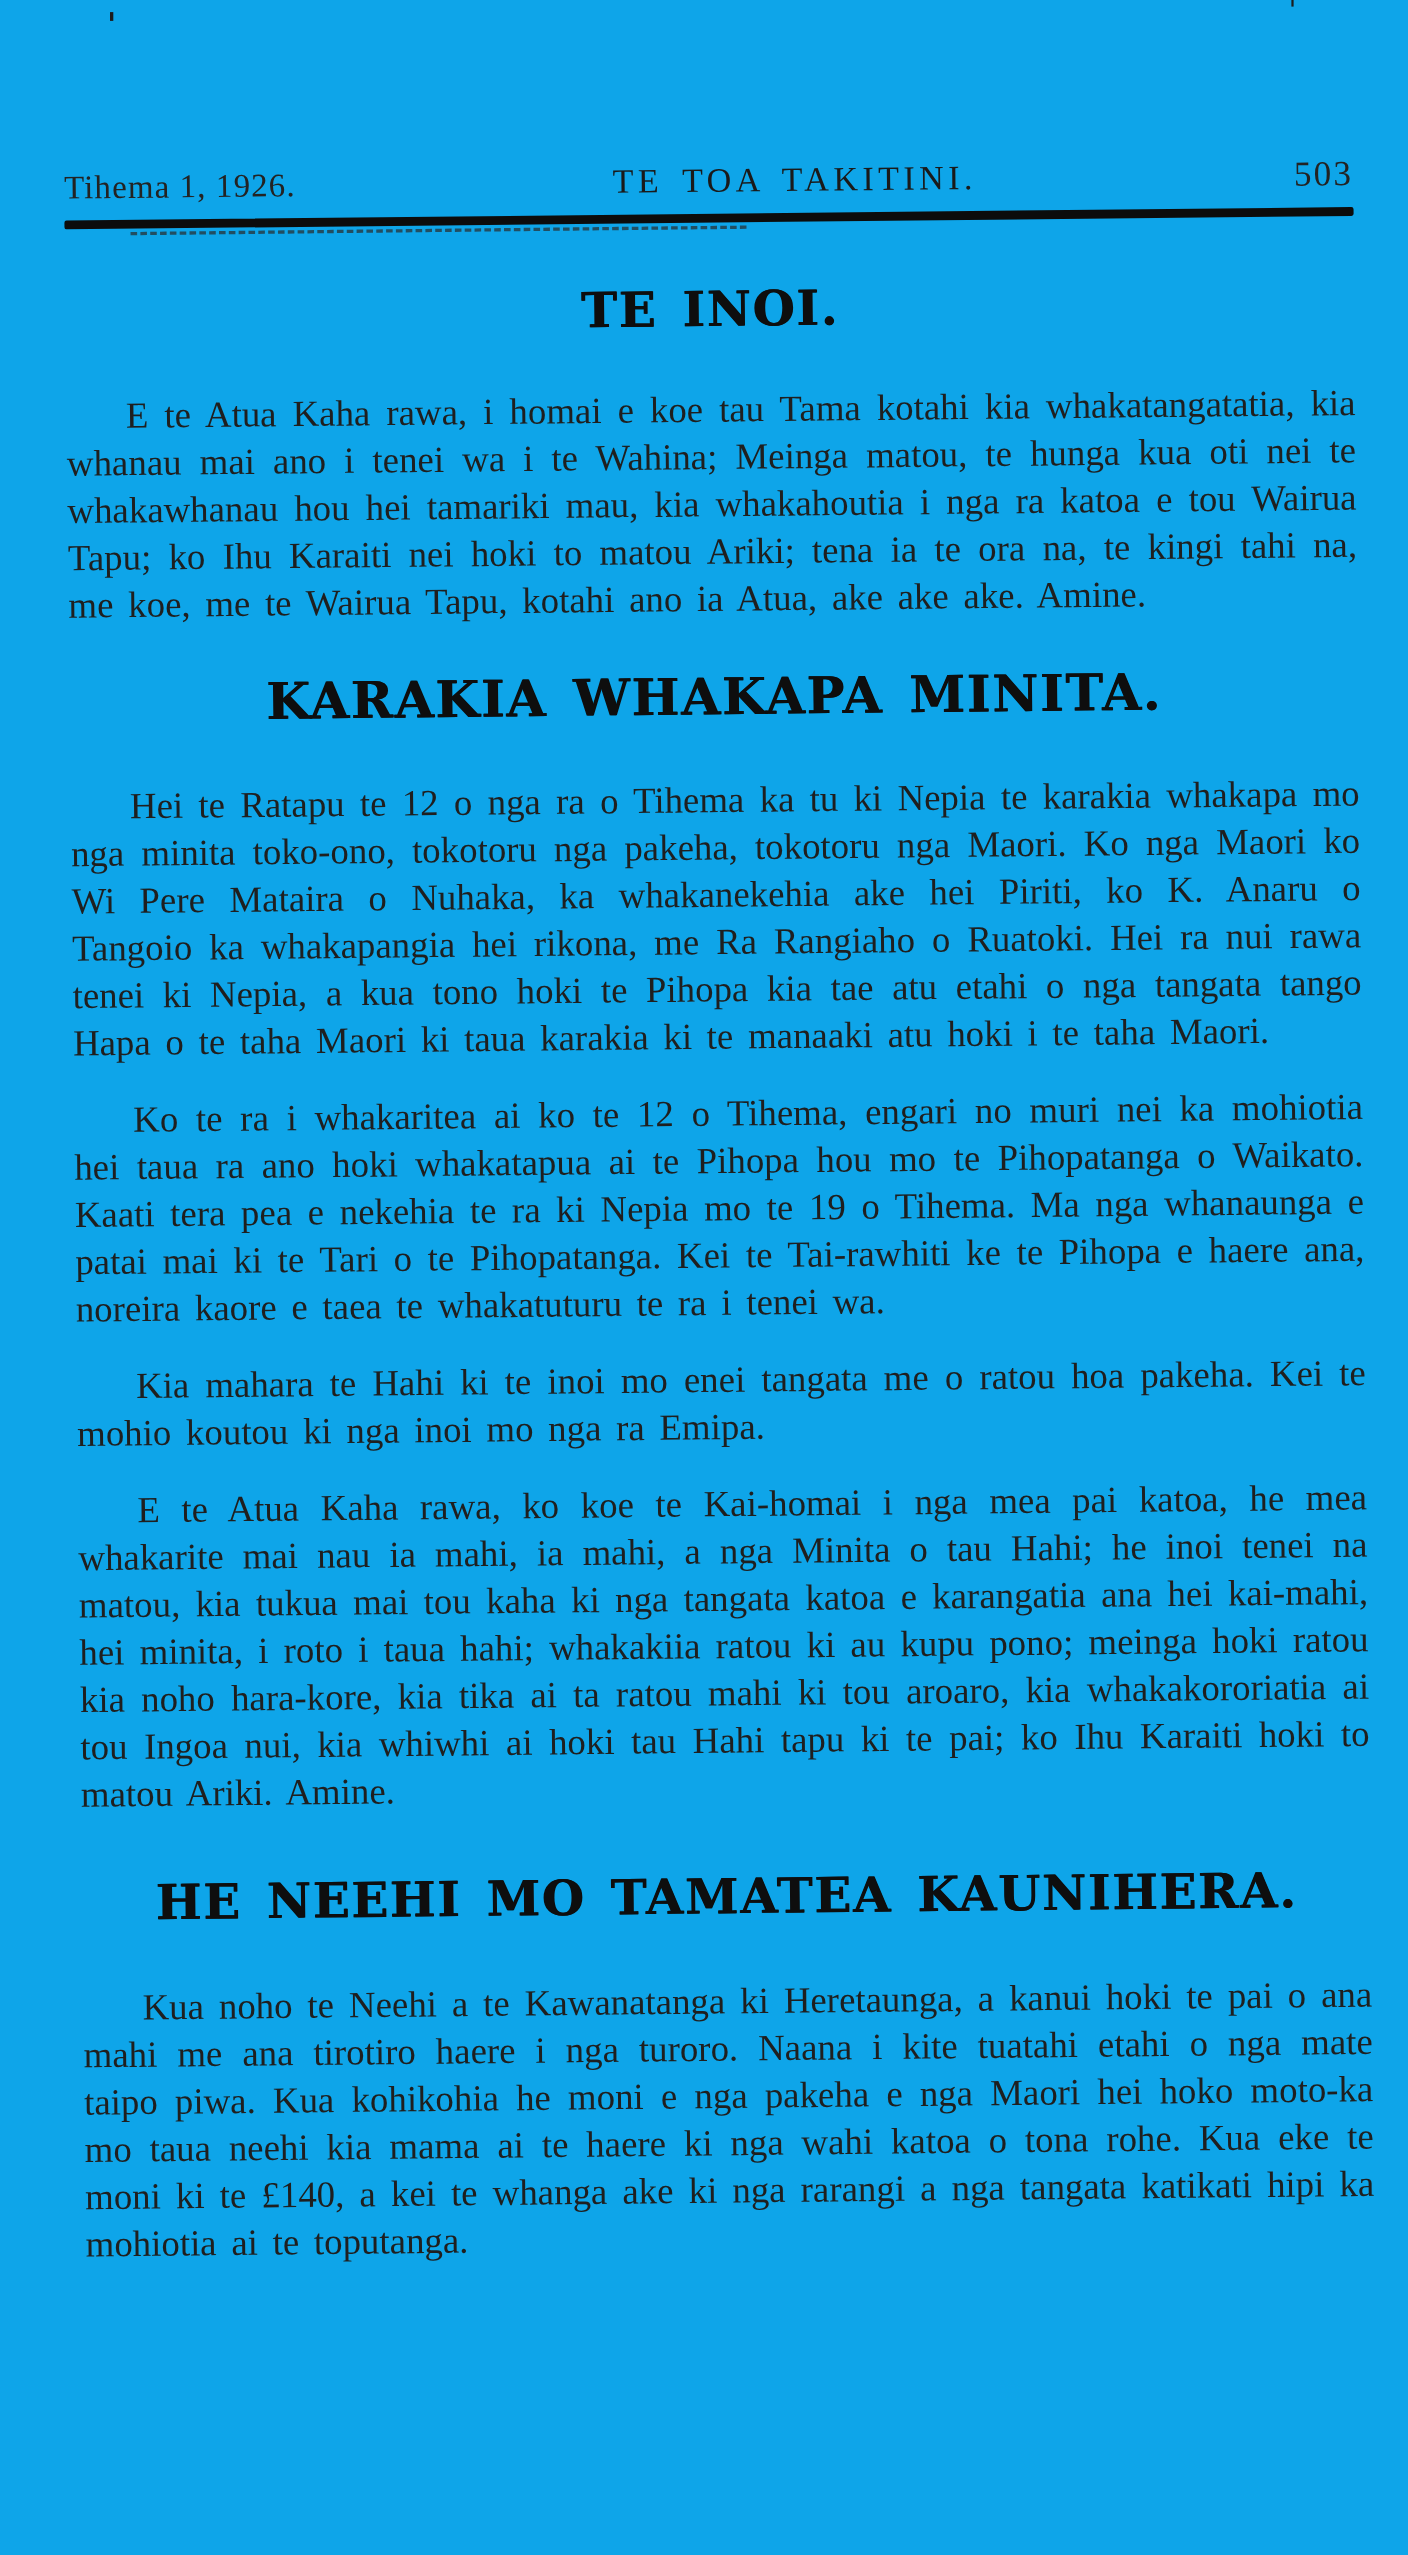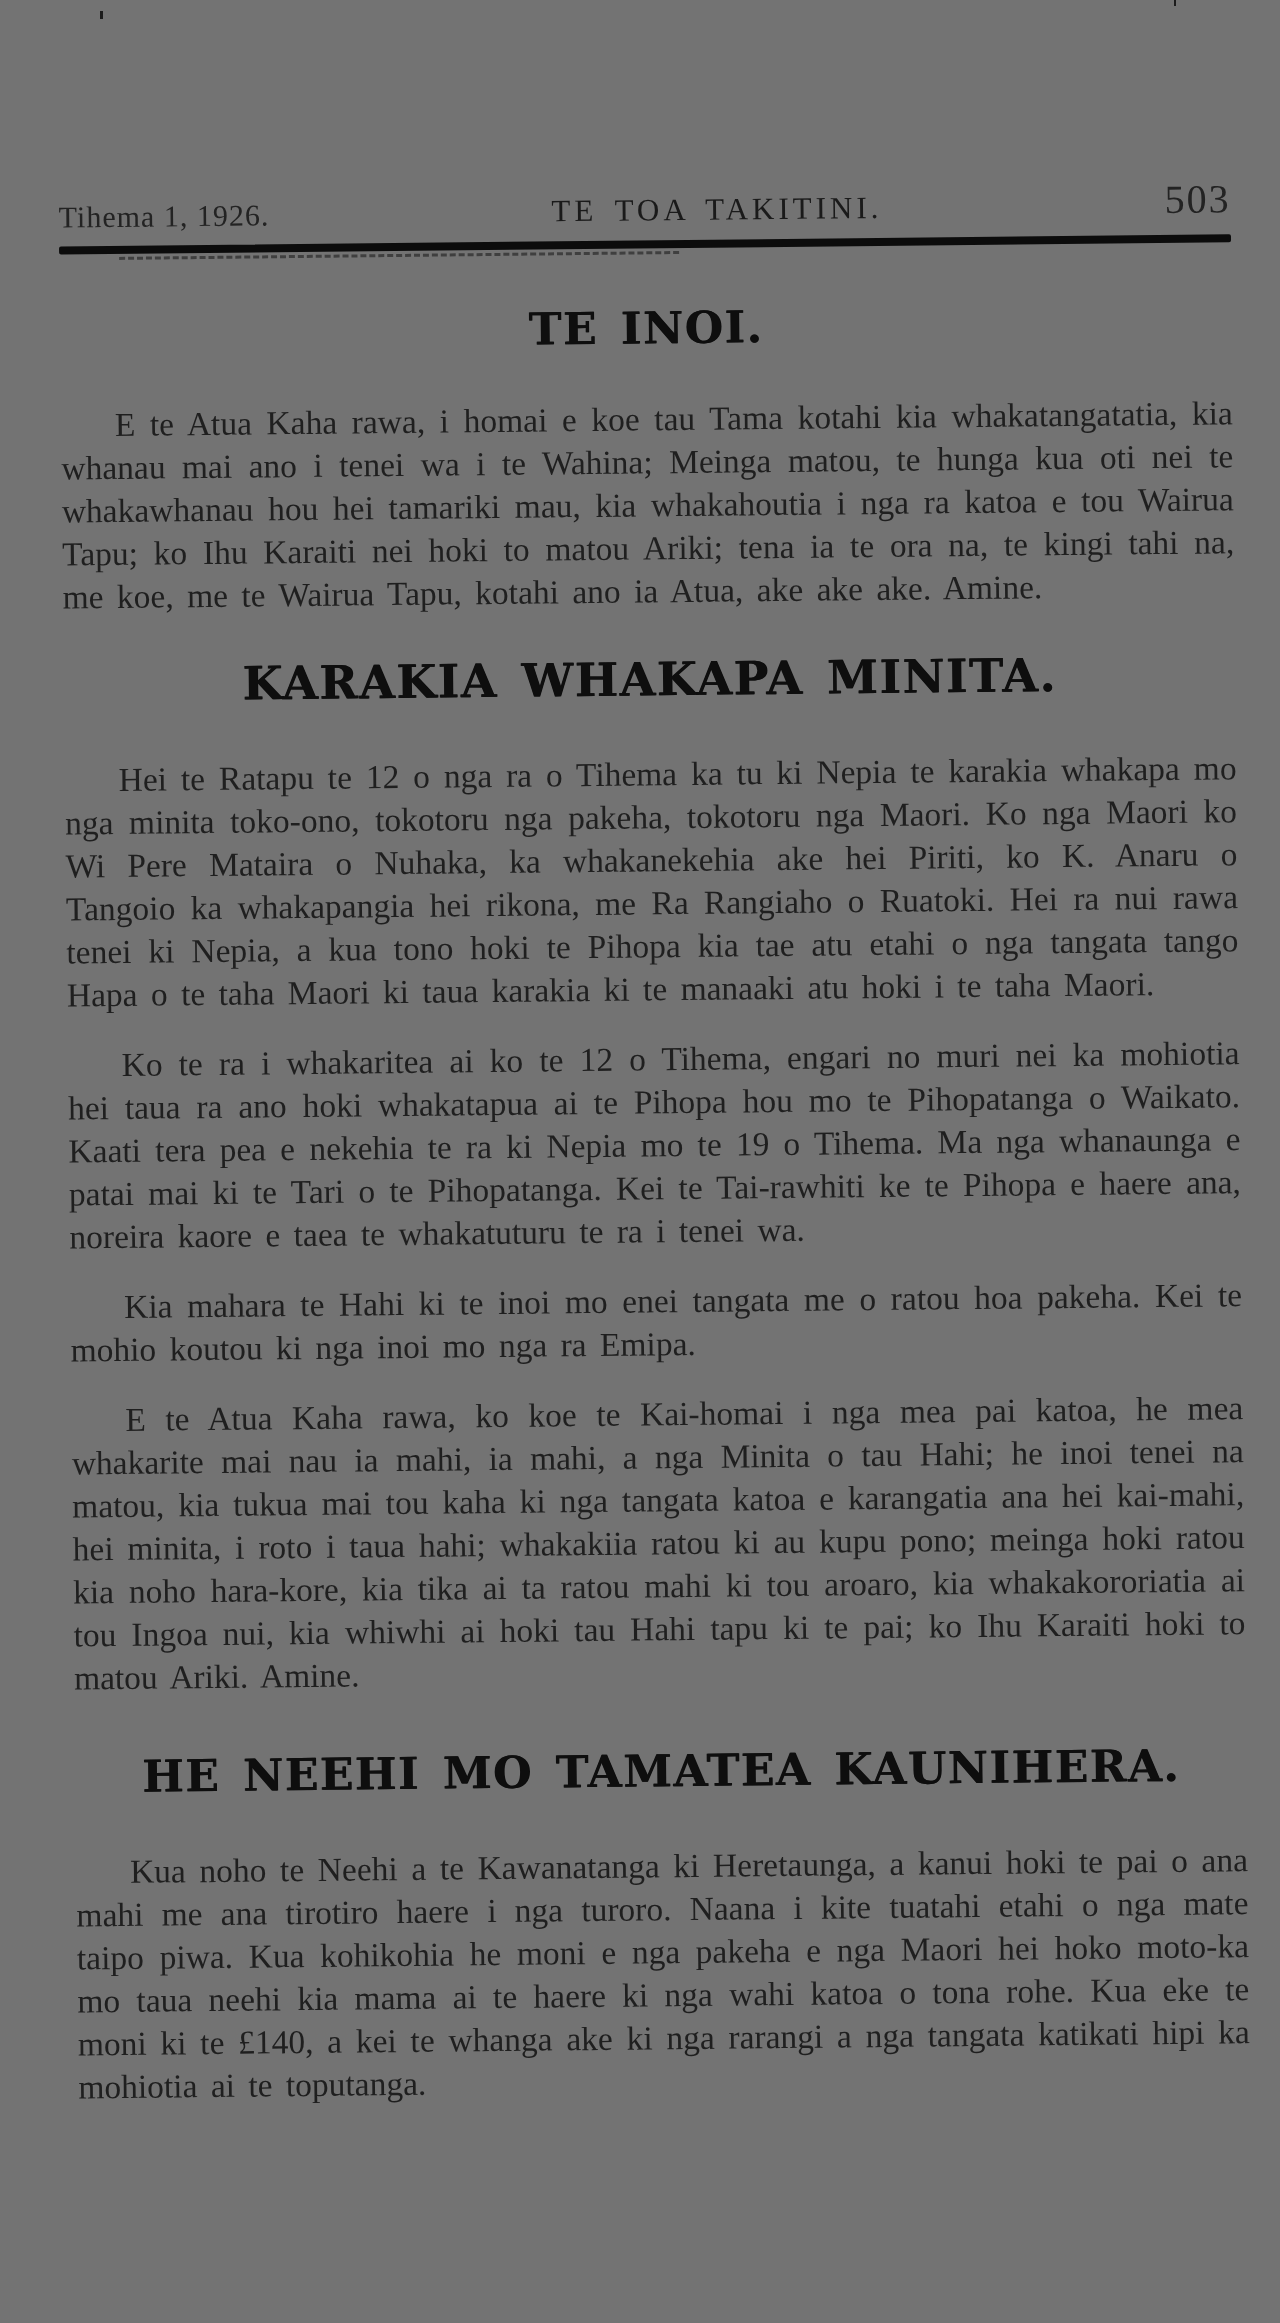--- a/index.html
+++ b/index.html
@@ -1,20 +1,20 @@
 <!DOCTYPE html>
 <html><head>
 <meta charset="utf-8">
 <style>
   html,body { margin:0; padding:0; background:#e8e8e8; }
   .page {
     position:relative;
     width:1280px; height:2323px;
     margin:0 auto;
-    background:#737373;
+    background:#0ea5e9;
     overflow:hidden;
     font-family:"Liberation Serif", serif;
     color:#1c1c1c;
   }
   .content {
     position:absolute;
     left:58px; top:146px;
     width:1172px;
     transform:rotate(-0.6deg);
     transform-origin:45% 0;
@@ -23,21 +23,21 @@
     display:flex; align-items:flex-end;
     font-size:30px;
     color:#232323;
   }
   .masthead .date { flex:0 0 auto; letter-spacing:1px; }
   .masthead .journal {
     flex:1 1 auto; text-align:center;
     font-size:31px; letter-spacing:4px; word-spacing:6px;
     color:#1a1a1a;
   }
-  .masthead .pagenum { flex:0 0 auto; font-size:40px; letter-spacing:2px;margin-top:36px; }
+  .masthead .pagenum { flex:0 0 auto; font-size:32px; letter-spacing:2px; }
   .rule {
     margin-top:12px;
     height:8px;
     background:#0c0c0c;
     border-radius:2px;
     position:relative;
   }
   .rule::after {
     content:"";
     position:absolute; left:60px; top:11px; width:560px;

